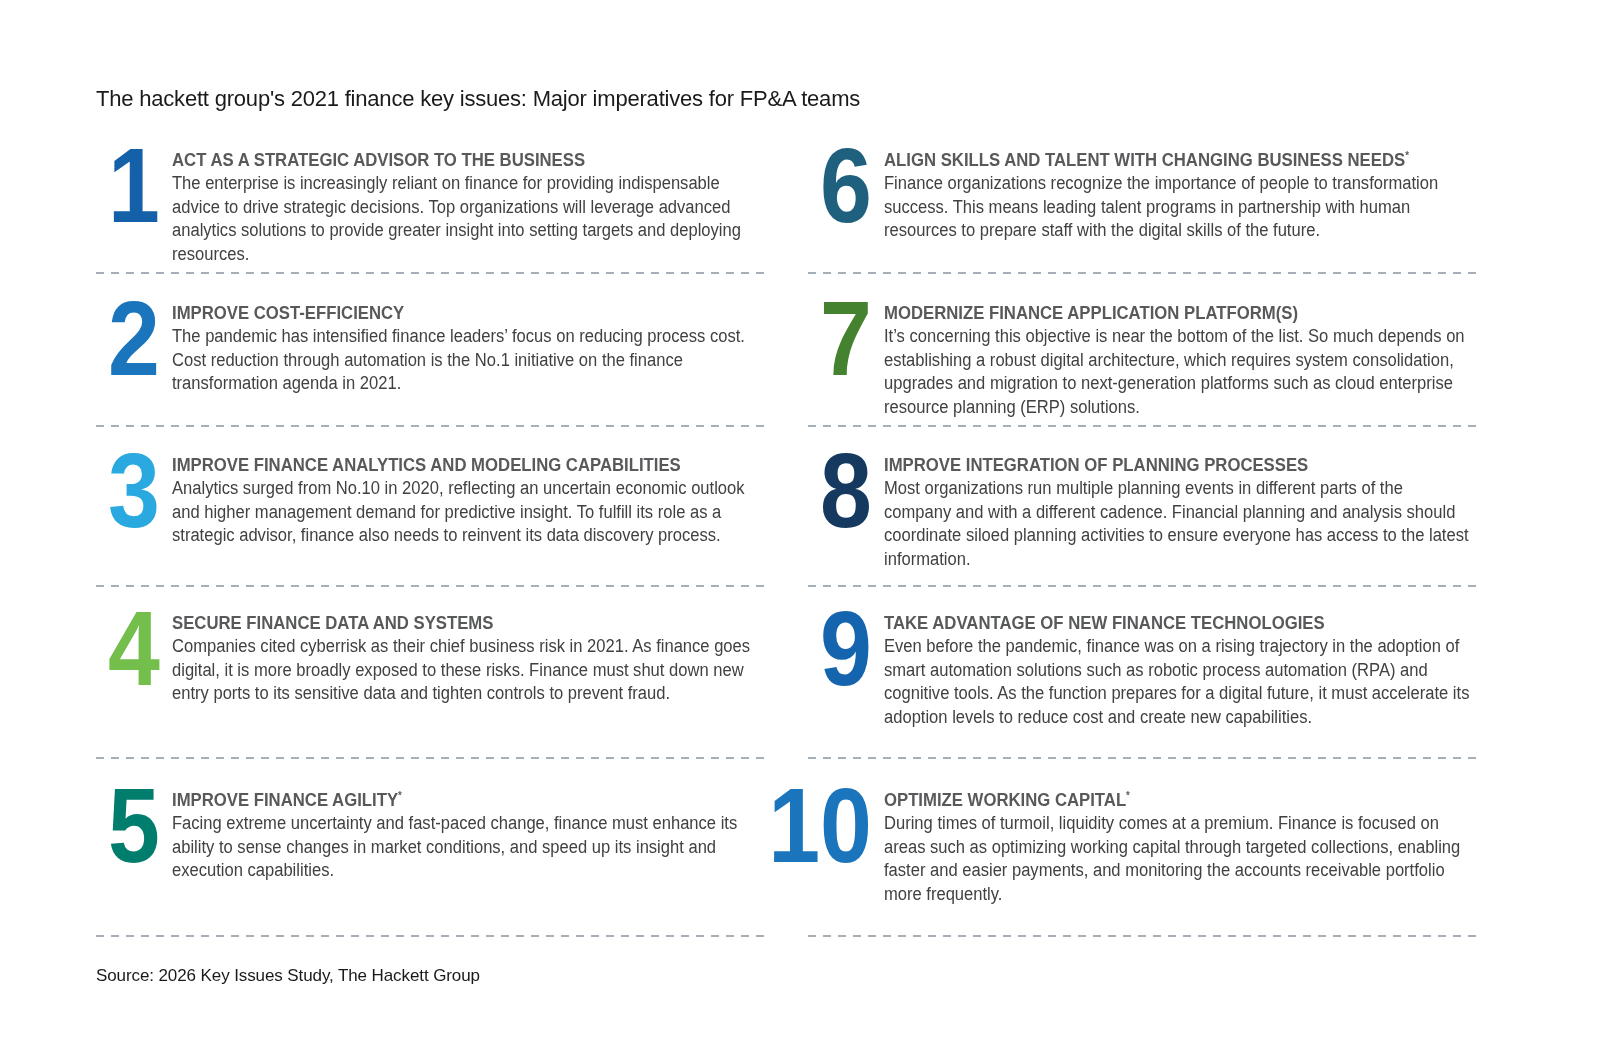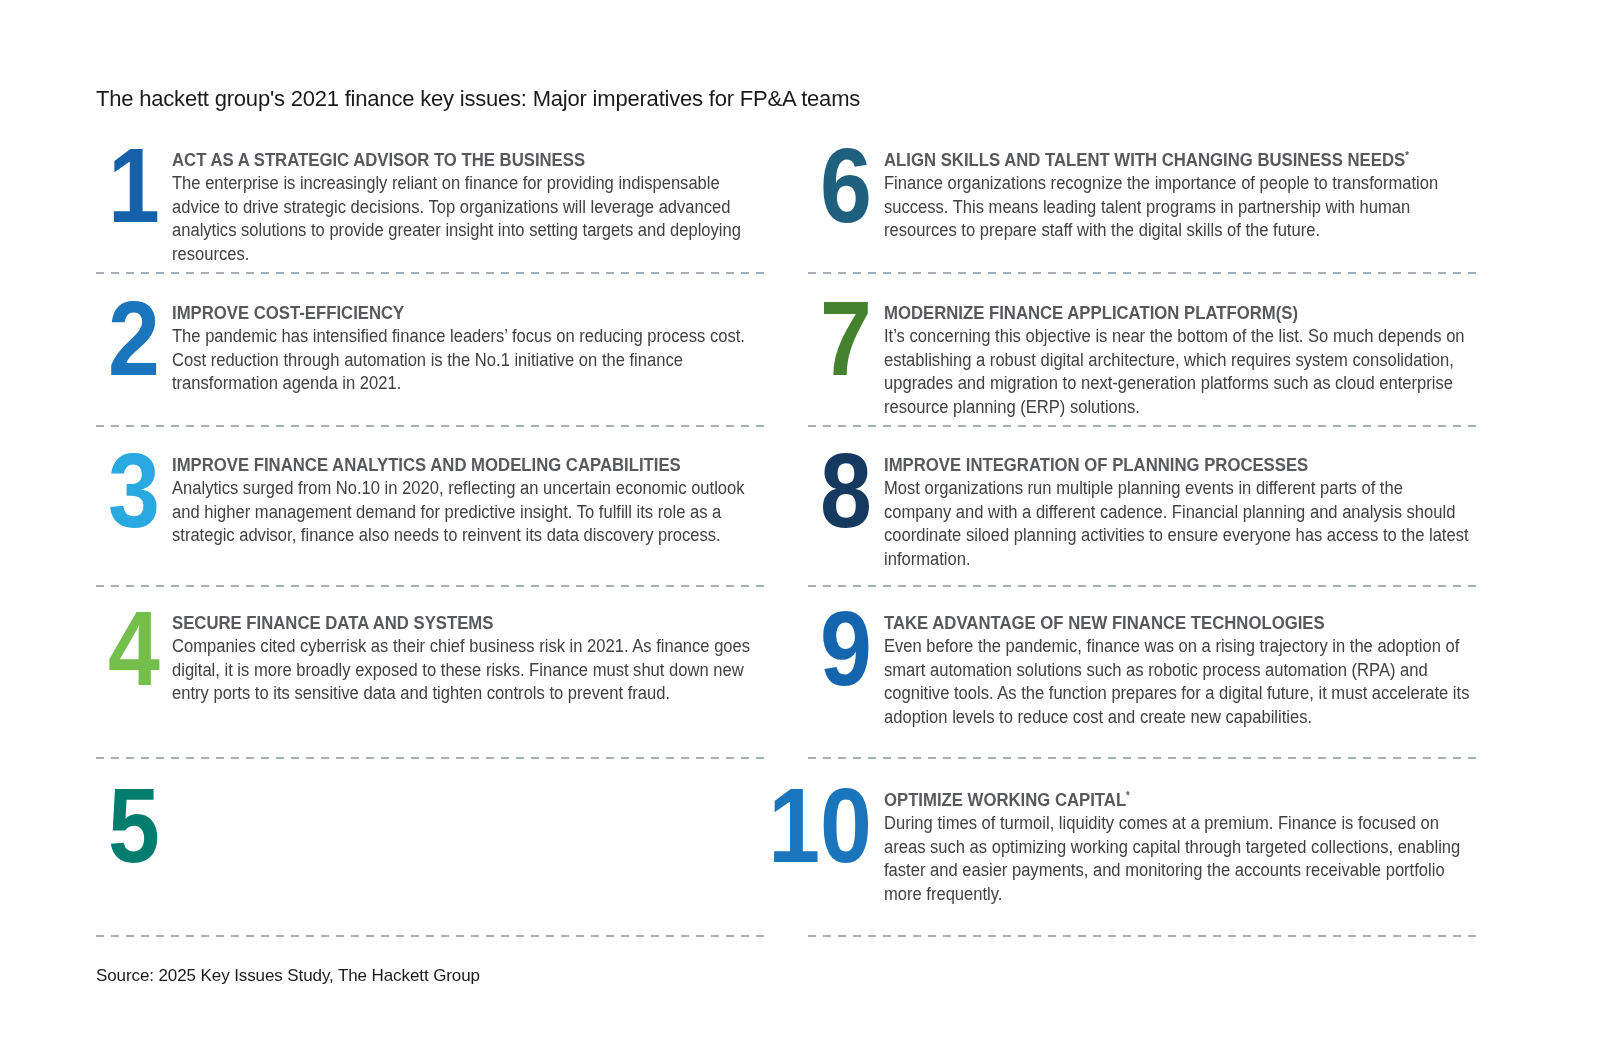--- a/index.html
+++ b/index.html
@@ -150,20 +150,24 @@
         <div class="item-heading"><span>SECURE FINANCE DATA AND SYSTEMS</span><sup></sup></div>
         <div class="item-body">Companies cited cyberrisk as their chief business risk in 2021. As finance goes digital, it is more broadly exposed to these risks. Finance must shut down new entry ports to its sensitive data and tighten controls to prevent fraud.</div>
       </div>
     </div>
     <div class="divider sep-3"></div>
 
     <div class="item row-4">
       <div class="num-box">
         <span class="num" style="color: rgb(0, 125, 108);">5</span>
       </div>
+      <div class="content">
+        <div class="item-heading"><span>IMPROVE FINANCE AGILITY</span><sup>*</sup></div>
+        <div class="item-body">Facing extreme uncertainty and fast-paced change, finance must enhance its ability to sense changes in market conditions, and speed up its insight and execution capabilities.</div>
+      </div>
     </div>
     <div class="divider sep-4"></div>
   </div>
 
   <div class="column right">
     <div class="item row-0">
       <div class="num-box">
         <span class="num" style="color: rgb(32, 96, 127);">6</span>
       </div>
       <div class="content">
@@ -211,15 +215,15 @@
         <span class="num" style="color: rgb(27, 117, 188);">10</span>
       </div>
       <div class="content">
         <div class="item-heading"><span>OPTIMIZE WORKING CAPITAL</span><sup>*</sup></div>
         <div class="item-body">During times of turmoil, liquidity comes at a premium. Finance is focused on areas such as optimizing working capital through targeted collections, enabling faster and easier payments, and monitoring the accounts receivable portfolio more frequently.</div>
       </div>
     </div>
     <div class="divider sep-4"></div>
   </div>
 
-  <div class="source-note">Source: 2025 Key Issues Study, The Hackett Group</div>
+  <div class="source-note">Source: 2026 Key Issues Study, The Hackett Group</div>
 
 </div>
 
 </body></html>

